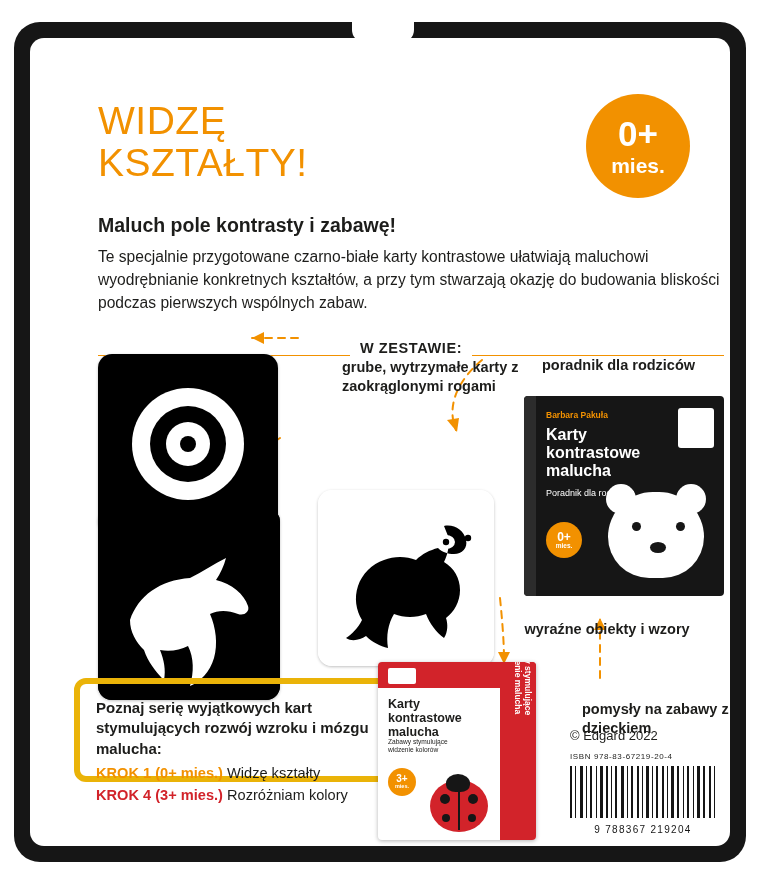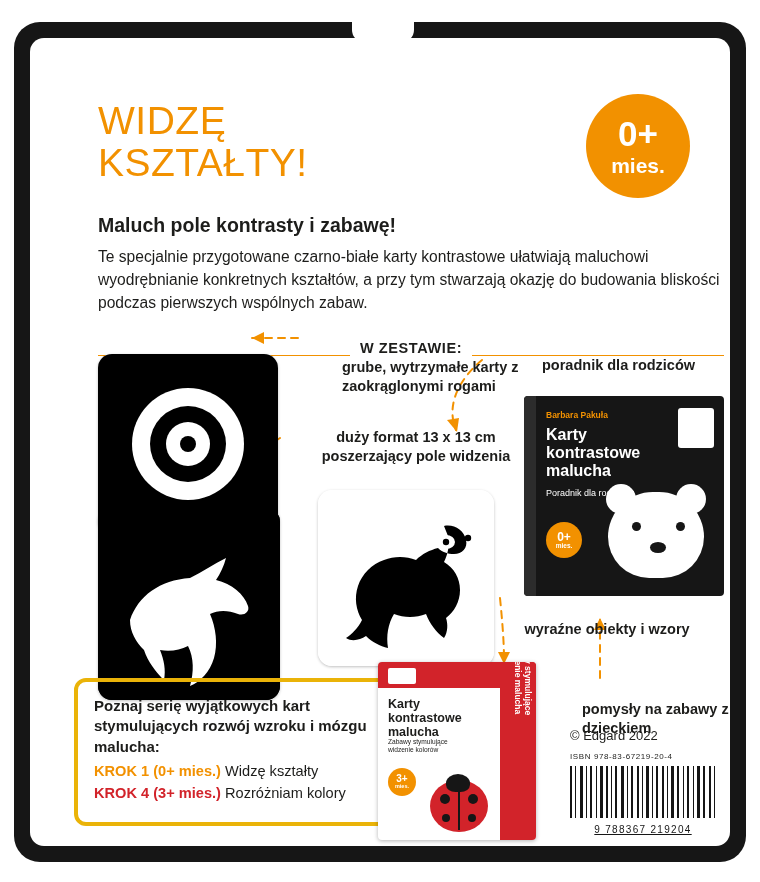--- a/index.html
+++ b/index.html
@@ -202,22 +202,22 @@
   .bear-ear.r { left: 152px; top: 88px; }
   .bear-eye { position: absolute; width: 9px; height: 9px; background: #161616; border-radius: 50%; }
   .bear-eye.l { left: 108px; top: 126px; }
   .bear-eye.r { left: 152px; top: 126px; }
   .bear-nose { position: absolute; left: 126px; top: 146px; width: 16px; height: 11px; background: #161616; border-radius: 50%; }
 
   
   .series-panel {
     position: absolute;
     left: 44px; top: 640px;
-    width: 346px; height: 148px;
-    border: 4px solid #eab308;
+    width: 346px; height: 104px;
+    border: 6px solid #eab308;
     border-radius: 12px;
     padding: 14px 16px;
   }
   .series-panel .sp-lead {
     font-size: 15px; line-height: 1.36; color: #1d1d1b; font-weight: bold;
   }
   .step { font-size: 14.6px; margin-top: 6px; color: #1d1d1b; }
   .step .k { font-weight: bold; }
   .k1 { color: #f29100; margin-top: 47px; }
   .k2 { color: #d2232a; }
@@ -280,21 +280,20 @@
     position: absolute; left: 538px; top: 728px;
     width: 150px; height: 62px;
     background: #ffffff;
   }
   .barcode .bars { position: absolute; left: 0; top: 0; width: 100%; height: 52px; }
   .barcode .bar { position: absolute; top: 0; background: #161616; height: 52px; }
   .barcode-num {
     position: absolute; left: 538px; top: 786px; width: 150px;
     font-size: 10px; letter-spacing: 1.3px; color: #161616;
     text-align: center;
-    text-decoration: underline;
   }
 </style>
 </head>
 <body>
 
 <div class="page">
 
   <div class="box-frame"></div>
   <div class="hanger"></div>
   <div class="hanger-hole"></div>
@@ -361,21 +360,20 @@
       <svg viewBox="0 0 176 176" width="176" height="176">
         <rect width="176" height="176" fill="#ffffff"></rect>
         <path d="M126,36 C136,34 146,40 148,50 C150,58 144,64 136,64 C130,64 124,62 120,58 C112,60 104,64 98,70 C88,66 76,66 66,70 C54,74 44,84 40,96 C36,108 38,120 44,130 C40,138 34,144 28,148 C34,152 42,150 48,146 C54,152 62,156 70,158 C68,146 70,134 76,124 C86,128 98,128 108,124 C112,134 118,142 126,148 C130,142 130,134 128,128 C136,122 142,112 142,100 C142,88 136,78 126,72 C130,64 132,54 130,46 Z" fill="#000000"></path>
         <ellipse cx="128" cy="52" rx="9" ry="7" fill="#ffffff"></ellipse>
         <circle cx="128" cy="52" r="3.2" fill="#000000"></circle>
         <circle cx="150" cy="48" r="3.2" fill="#000000"></circle>
       </svg>
     </div>
 
     <div class="anno anno-cards">grube, wytrzymałe karty z zaokrąglonymi rogami</div>
-    <div class="anno anno-format">duży format 13 x 13 cm poszerzający pole widzenia</div>
     <div class="anno anno-guide">poradnik dla rodziców</div>
     <div class="anno anno-objects">wyraźne obiekty i wzory</div>
     <div class="anno anno-play">pomysły na zabawy z dzieckiem</div>
 
     <div class="booklet">
       <div class="spine"></div>
       <div class="b-logo"></div>
       <div class="b-author">Barbara Pakuła</div>
       <div class="b-title">Karty kontrastowe malucha</div>
       <div class="b-sub">Poradnik dla rodziców</div>

